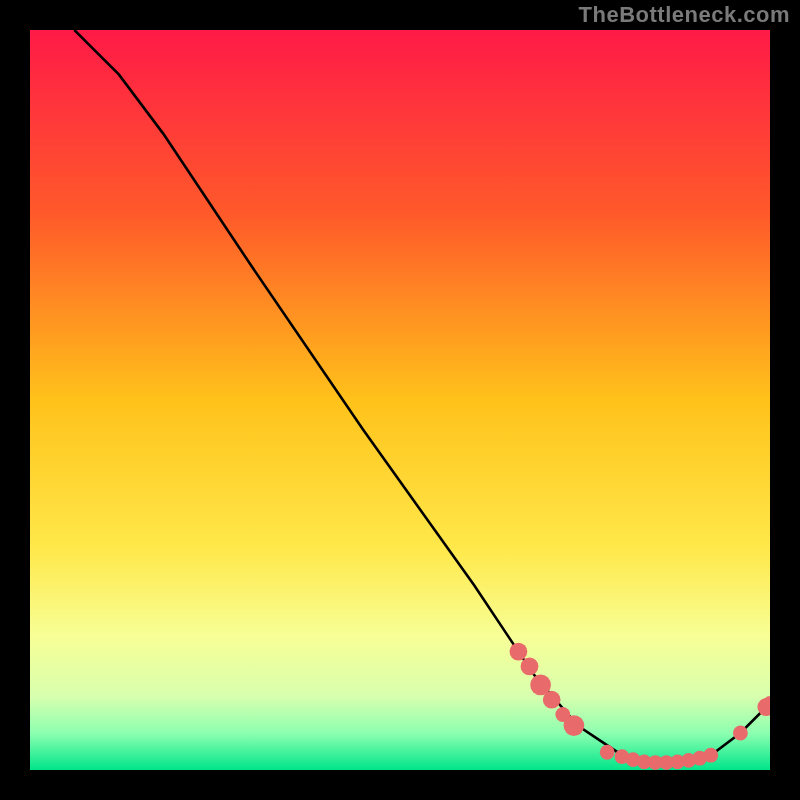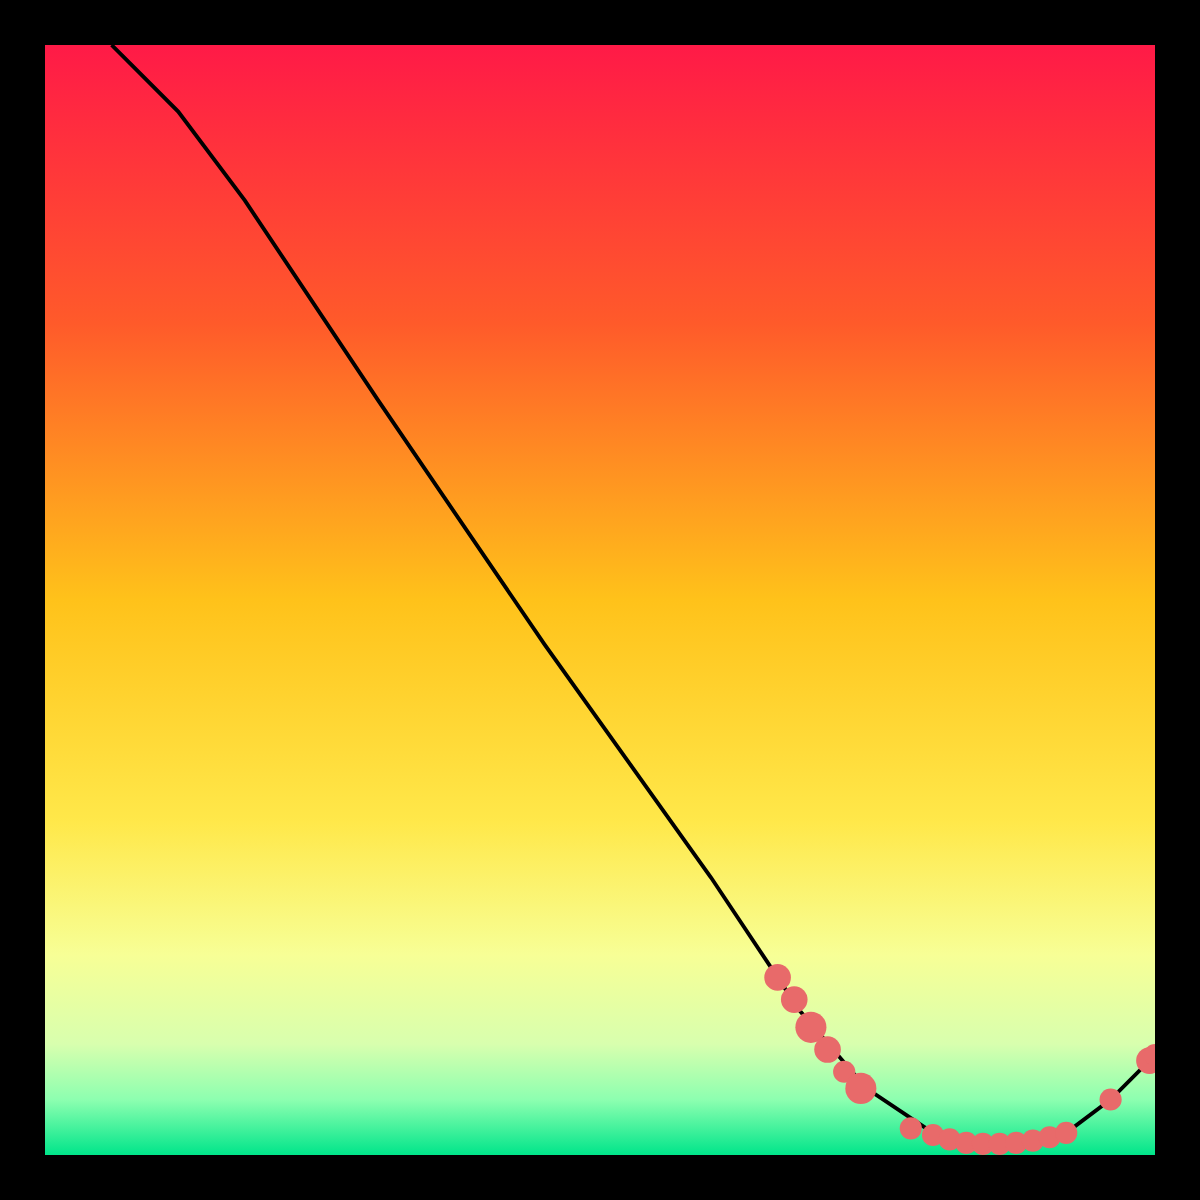--- a/index.html
+++ b/index.html
@@ -36,20 +36,21 @@
   .plot svg {
     width: 100%;
     height: 100%;
     display: block;
   }
 </style>
 </head>
 <body>
 
 <div class="outer">
+  <div class="watermark">TheBottleneck.com</div>
 
   <div class="plot">
     <svg viewBox="0 0 100 100" preserveAspectRatio="none">
       <defs>
         <linearGradient id="bg-grad" x1="0" y1="0" x2="0" y2="1">
             <stop offset="0%" stop-color="#ff1a47"></stop>
             <stop offset="25%" stop-color="#ff5a2a"></stop>
             <stop offset="50%" stop-color="#ffc21a"></stop>
             <stop offset="70%" stop-color="#ffe84a"></stop>
             <stop offset="82%" stop-color="#f7ff96"></stop>

